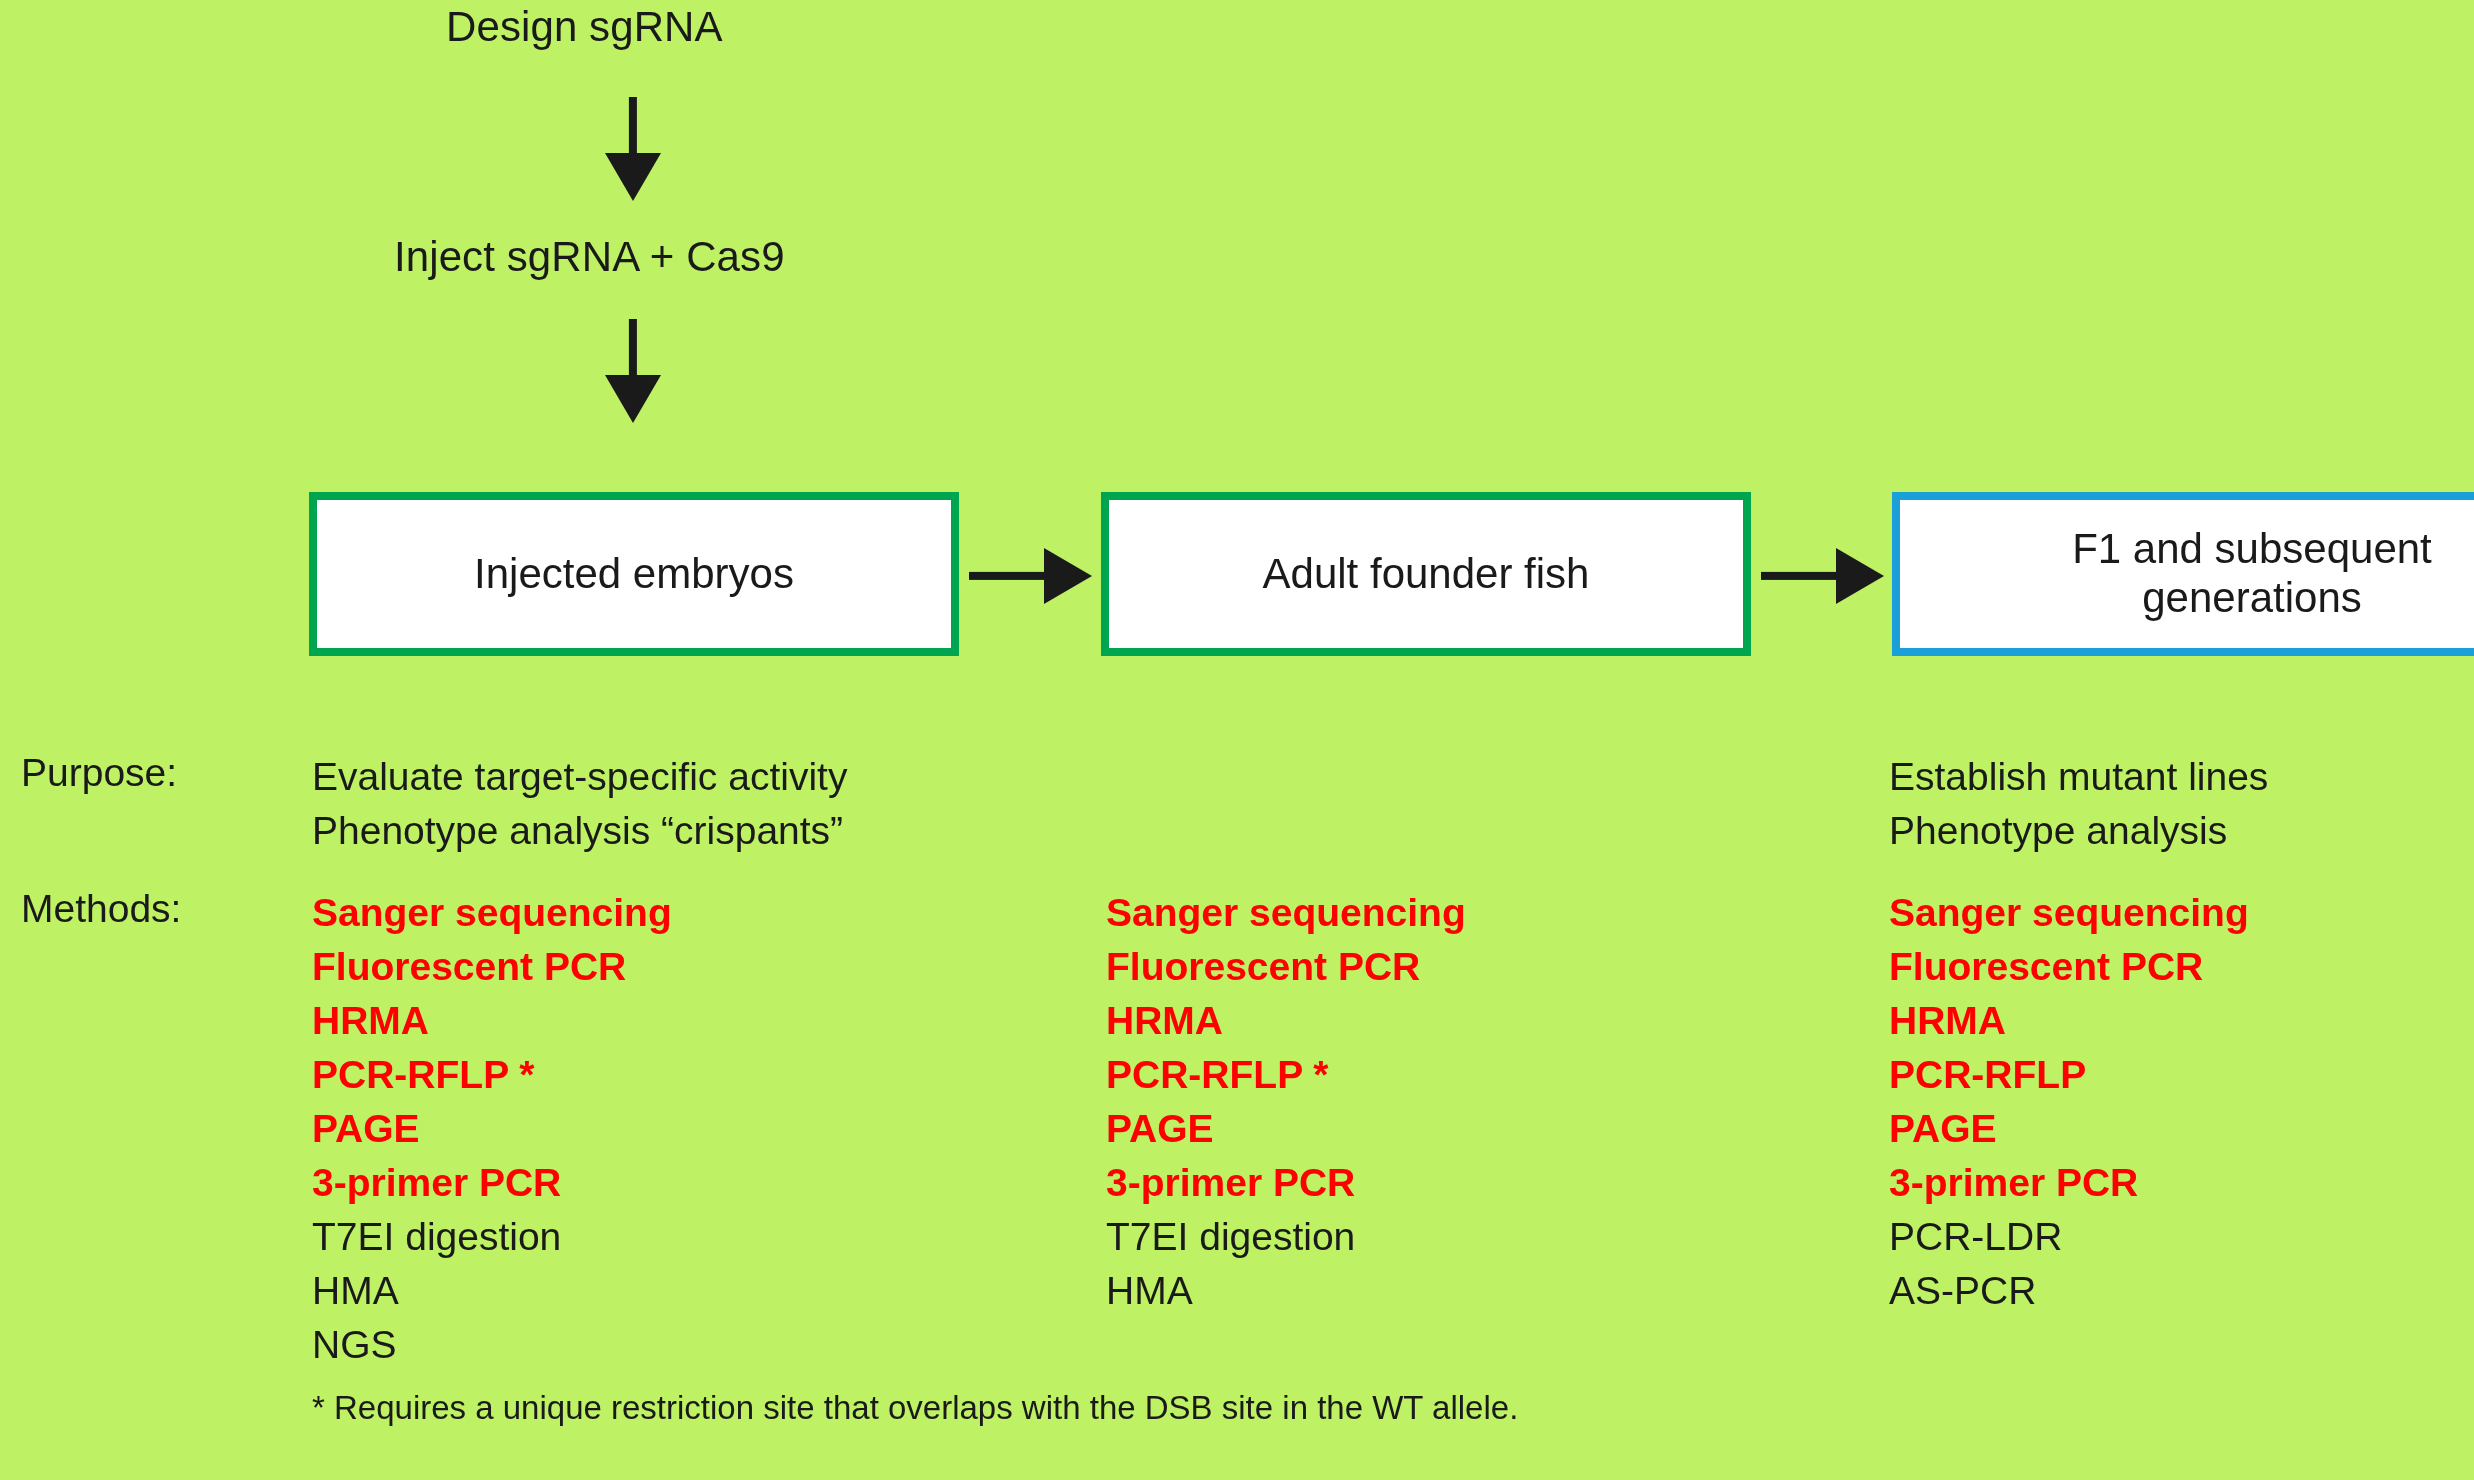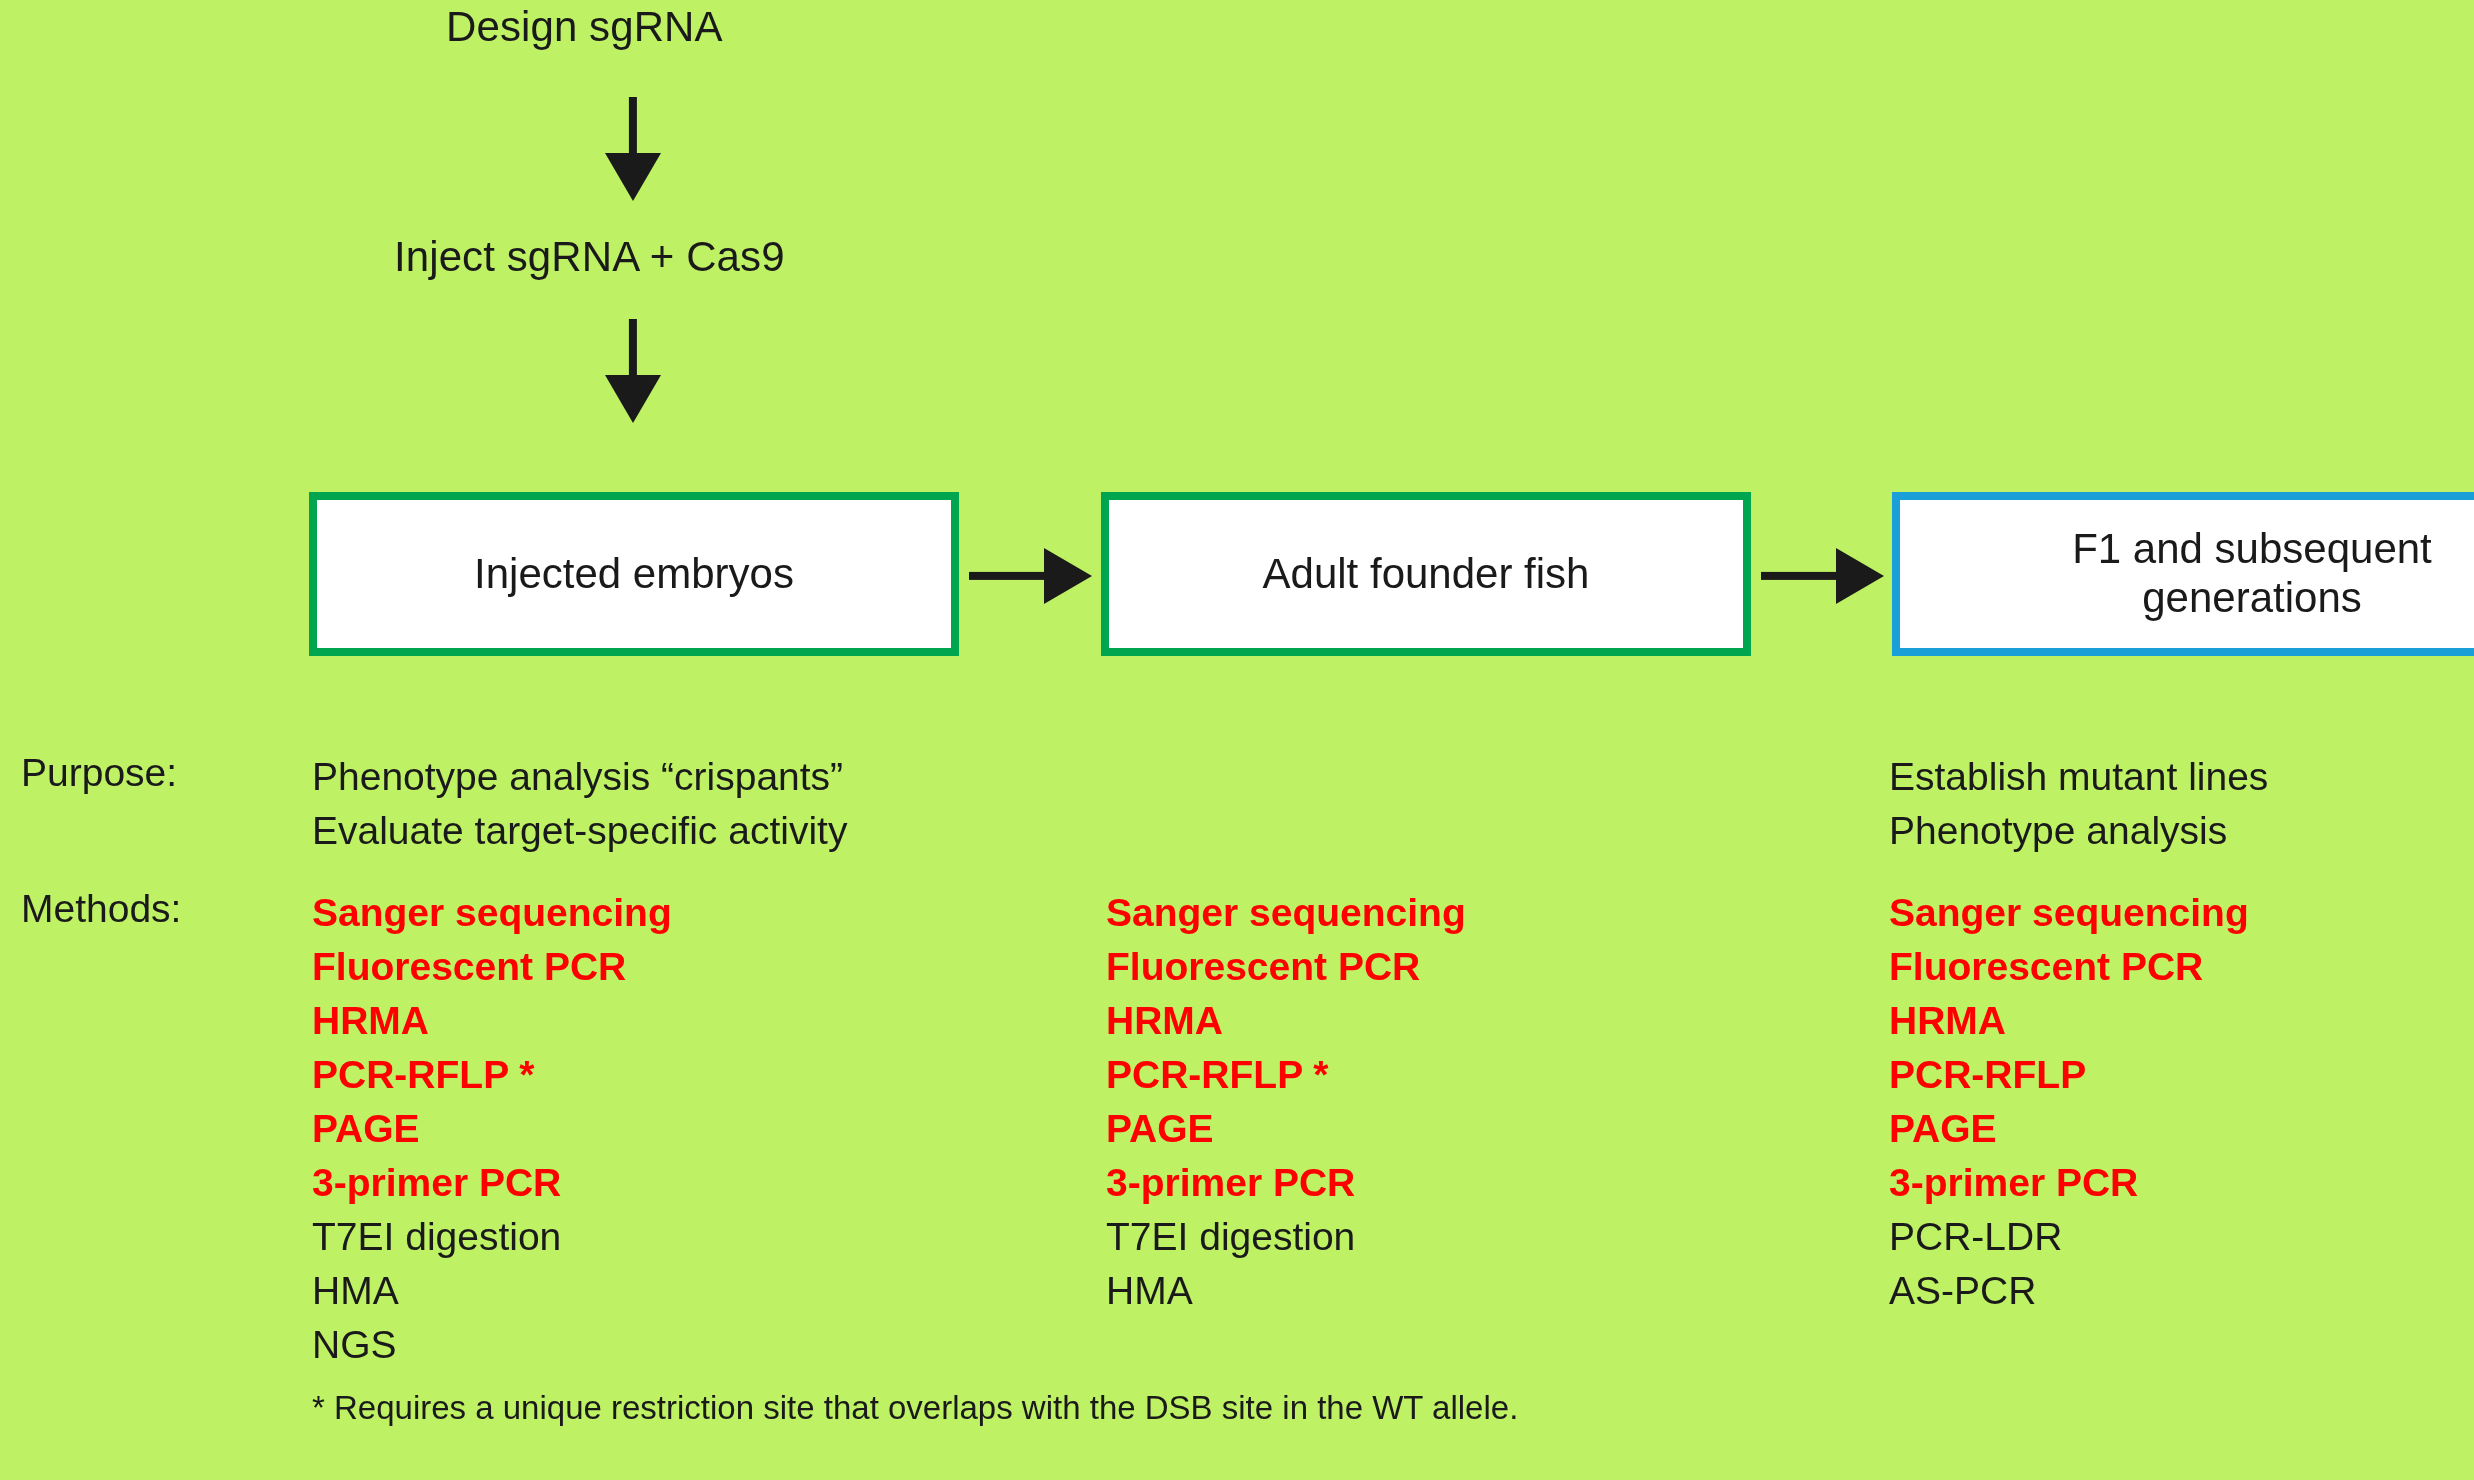--- a/index.html
+++ b/index.html
@@ -163,22 +163,22 @@
 
   <div class="stage-box blue" style="left:1892px; top:492px; width:676px; height:164px;padding-left:44px;">
     <span class="box-label" style="padding:0 13.4px;">F1 and subsequent generations</span>
   </div>
 
   <div class="txt row-label" style="left:21px; top:753px;">Purpose:</div>
 
   <div class="txt row-label" style="left:21px; top:889px;">Methods:</div>
 
   <div class="col-block" style="left:312px; top:750px;">
+    <span class="purpose-line line">Evaluate target-specific activity</span>
     <span class="purpose-line line">Phenotype analysis “crispants”</span>
-    <span class="purpose-line line">Evaluate target-specific activity</span>
   </div>
 
   <div class="col-block" style="left:312px; top:886px;">
     <span class="method-line line method-red">Sanger sequencing</span>
     <span class="method-line line method-red">Fluorescent PCR</span>
     <span class="method-line line method-red">HRMA</span>
     <span class="method-line line method-red">PCR-RFLP *</span>
     <span class="method-line line method-red">PAGE</span>
     <span class="method-line line method-red">3-primer PCR</span>
     <span class="method-line line method-black">T7EI digestion</span>

